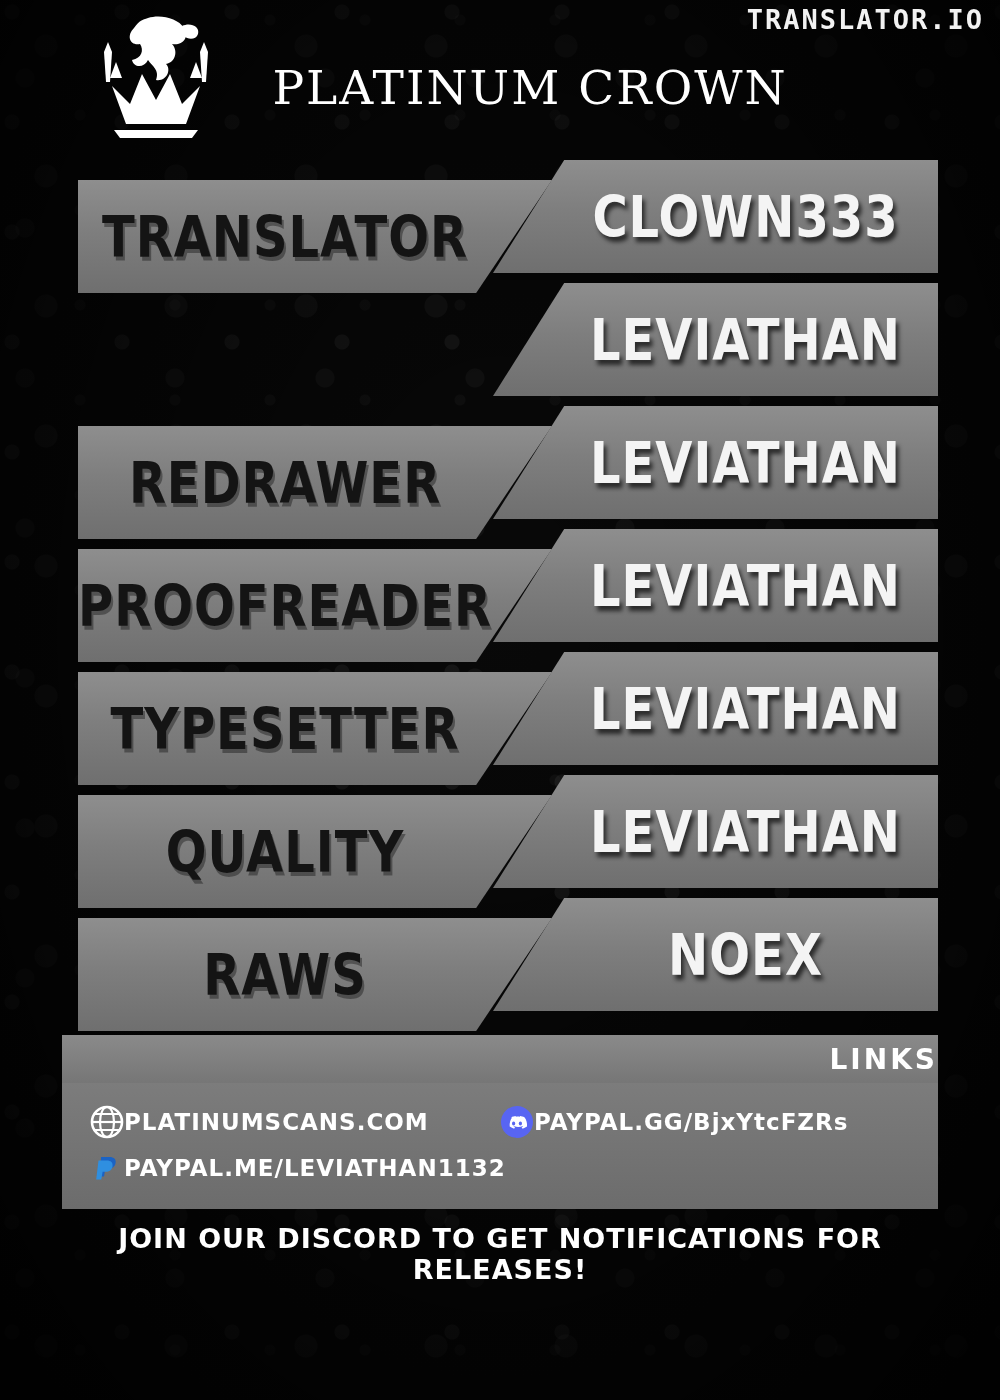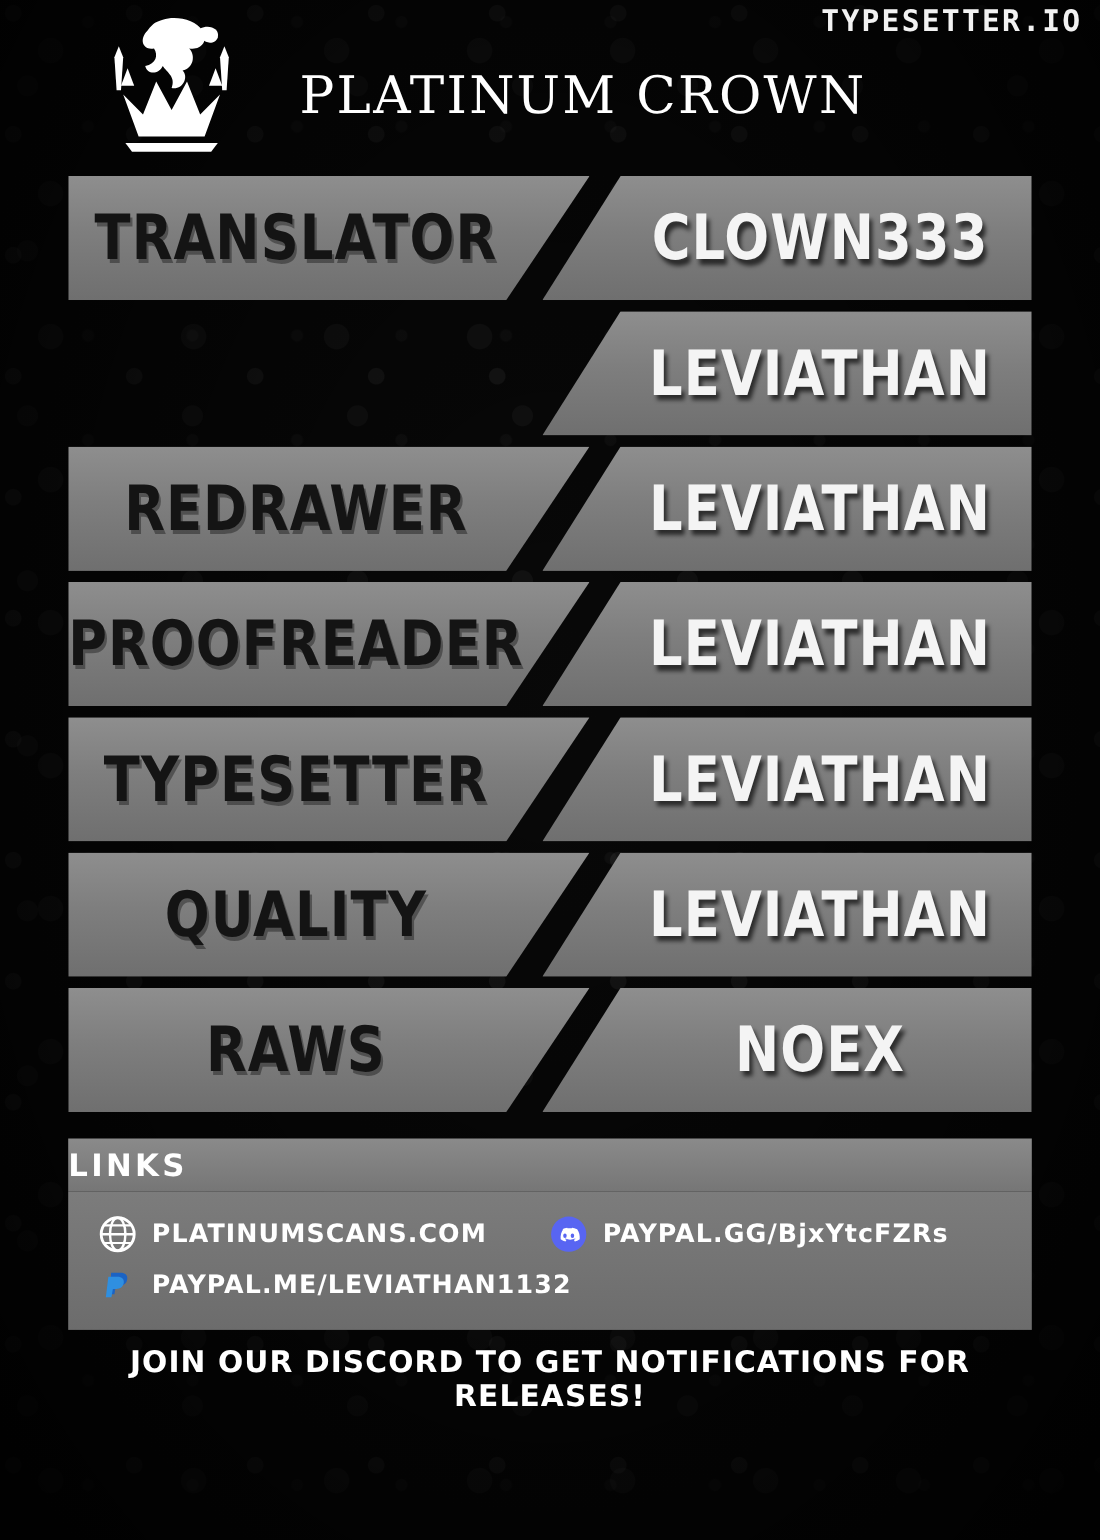--- a/index.html
+++ b/index.html
@@ -92,25 +92,26 @@
     position: absolute;
     top: 0;
     height: 100%;
     background: linear-gradient(180deg, #8e8e8e 0%, #7e7e7e 45%, #6f6f6f 100%);
     display: flex;
     align-items: center;
     justify-content: center;
     box-shadow: 0 3px 6px rgba(0,0,0,0.55);
   }
   .slab.left {
-    left: 0;
+    left: 16px;
     width: 474px;
     clip-path: polygon(0 0, 100% 0, 84% 100%, 0 100%);
     padding-right: 60px;
     box-sizing: border-box;
+    margin-top: 20px;
   }
   .slab.right {
     right: 0;
     width: 445px;
     clip-path: polygon(16% 0, 100% 0, 100% 100%, 0 100%);
     padding-left: 60px;
     box-sizing: border-box;
   }
   .role-text {
     font-family: "DejaVu Sans", sans-serif;
@@ -135,42 +136,41 @@
 
   
   .links-wrap {
     padding: 14px 62px 0 62px;
   }
   .links-header {
     background: linear-gradient(180deg, #8a8a8a 0%, #767676 100%);
     height: 48px;
     display: flex;
     align-items: center;
-    justify-content: flex-start;
+    justify-content: flex-end;
   }
   .links-header-text {
     color: #ffffff;
     font-weight: bold;
     font-size: 28px;
     letter-spacing: 3px;
   }
   .links-body {
     background: linear-gradient(180deg, #7c7c7c 0%, #6c6c6c 100%);
     padding: 16px 10px 18px 10px;
   }
   .link-line {
     display: flex;
     align-items: center;
     justify-content: space-between;
     padding: 6px 18px;
   }
   .link-item {
     display: flex;
     align-items: center;
-    gap: 14px;
     flex: 1;
   }
   .link-item.right {
     justify-content: flex-start;
   }
   .link-label {
     color: #ffffff;
     font-weight: bold;
     font-size: 23px;
     letter-spacing: 1px;
@@ -196,21 +196,21 @@
 </style>
 </head>
 <body>
 
 <div class="bg-dots"></div>
 <div class="bg-vignette"></div>
 
 <div class="page">
 
   <div class="header">
-    <div class="watermark">TYPESETTER.IO</div>
+    <div class="watermark">TRANSLATOR.IO</div>
 
     <div class="logo">
       <svg viewBox="0 0 140 135" width="140" height="135">
         <g fill="#ffffff">
 
           <path d="M28 118 L112 118 L106 126 L34 126 Z"></path>
           <path d="M26 74 L40 112 L100 112 L114 74 L96 92 L84 62 L70 88 L56 62 L44 92 Z"></path>
 
           <path d="M24 66 L30 50 L36 66 Z"></path>
           <path d="M104 66 L110 50 L116 66 Z"></path>

